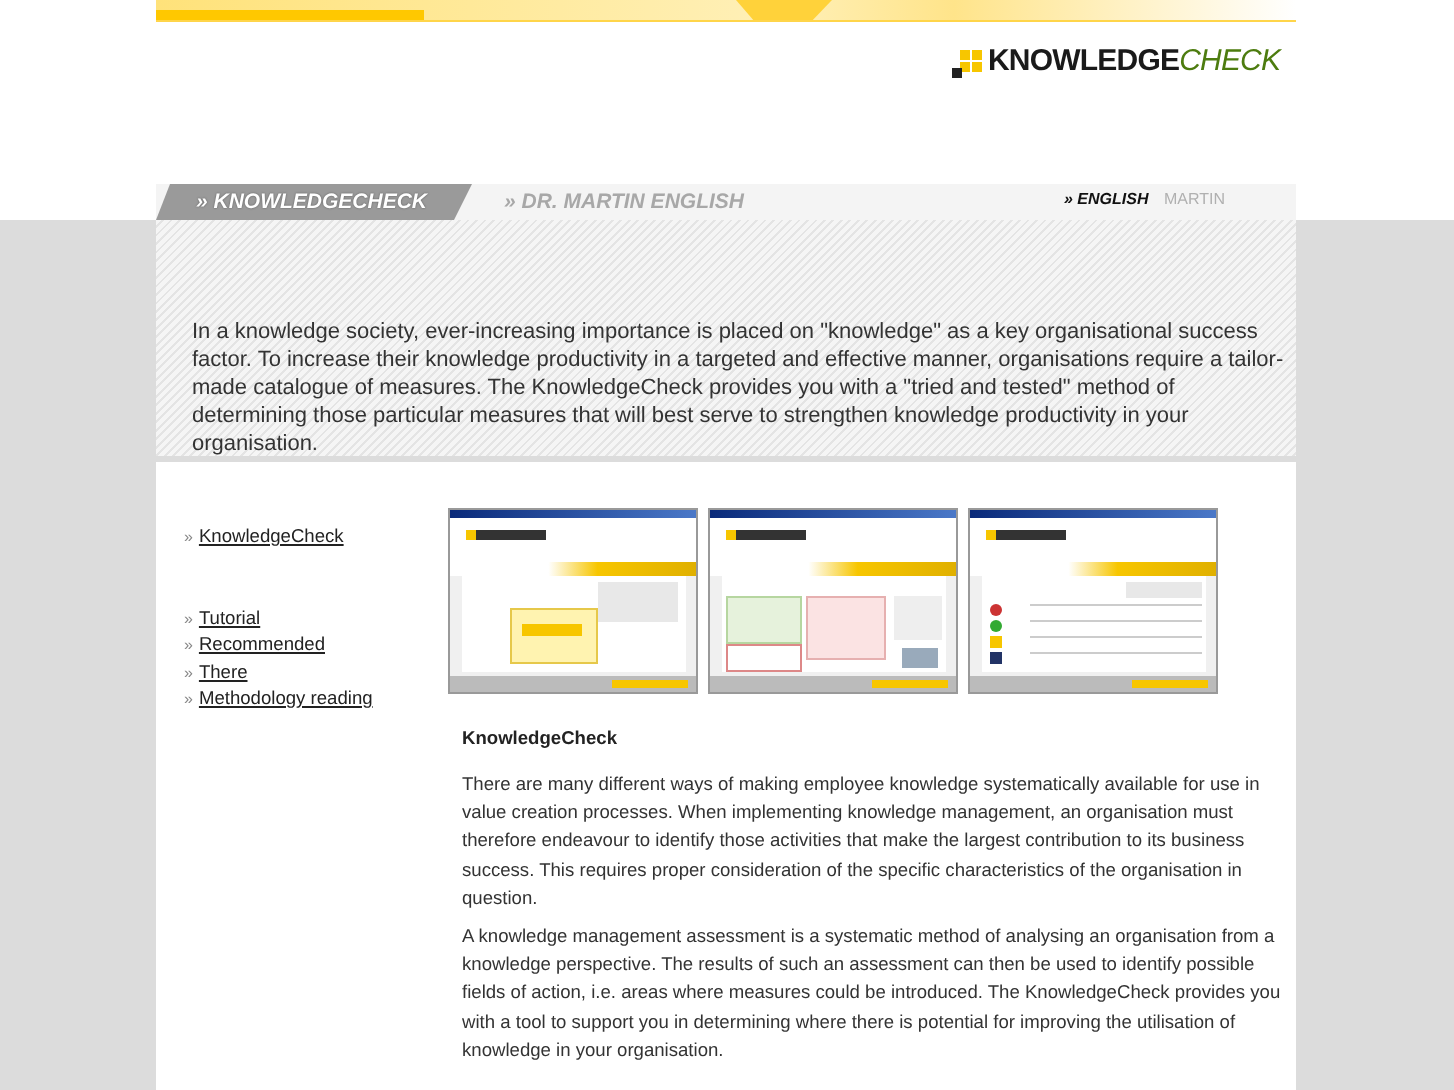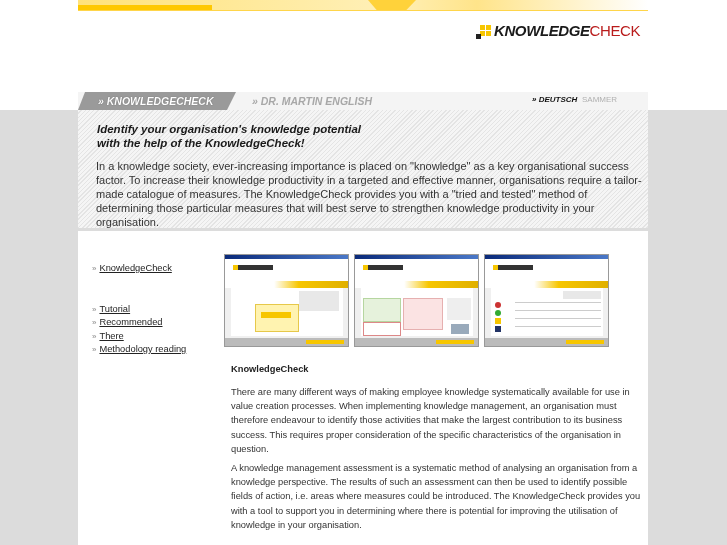--- a/index.html
+++ b/index.html
@@ -4,22 +4,22 @@
 <style>
   html, body { margin:0; padding:0; }
   body { width:727px; height:545px; overflow:hidden; background:#fff; font-family:"Liberation Sans", sans-serif; position:relative; }
   .topbar { position:absolute; left:78px; top:0; width:570px; height:11px; background:linear-gradient(90deg,#ffe27a 0%,#fff0b8 55%,#ffe48a 70%,#fff 100%); }
   .topbar .dark { position:absolute; left:0; top:5px; width:134px; height:6px; background:#ffc800; }
   .topbar .wedge { position:absolute; left:290px; top:0; width:48px; height:10px; background:#ffd23a; clip-path:polygon(0 0,100% 0,80% 100%,18% 100%); }
   .topline { position:absolute; left:78px; top:10px; width:570px; height:1px; background:#ffd54a; }
   .logo { position:absolute; left:476px; top:22px; display:flex; align-items:center; }
   .logo .mark { width:16px; height:16px; position:relative; margin-right:2px; }
   .logo .mark i { position:absolute; display:block; width:5px; height:5px; }
-  .logo .txt { font-size:15px; font-weight:bold; font-style:italic; letter-spacing:-0.4px; color:#1a1a1a; }
-  .logo .txt2 { font-size:15px; letter-spacing:-0.4px; color:#b91c1c; }
+  .logo .txt { font-size:15px; font-weight:bold; letter-spacing:-0.4px; color:#1a1a1a; }
+  .logo .txt2 { font-size:15px; font-style:italic; letter-spacing:-0.4px; color:#4d7c0f; }
   .graybg { position:absolute; left:0; top:110px; width:727px; height:435px; background:#dcdcdc; }
   .navbar { position:absolute; left:78px; top:92px; width:570px; height:18px; background:#f4f4f4; }
   .tab1 { position:absolute; left:78px; top:92px; width:158px; height:18px; background:#9a9a9a; clip-path:polygon(7px 0,100% 0,calc(100% - 9px) 100%,0 100%); }
   .tablabel { position:absolute; top:95px; font-size:10.5px; font-weight:bold; font-style:italic; }
   .lang { position:absolute; top:95px; font-size:8px; font-weight:bold; }
   .intro { position:absolute; left:78px; top:110px; width:570px; height:118px; background:repeating-linear-gradient(135deg,#f5f5f5 0 2px,#e4e4e4 2px 3px); }
   .intro h1 { position:absolute; left:19px; top:12px; margin:0; font-size:11.5px; font-weight:bold; font-style:italic; line-height:14px; color:#1a1a1a; }
   .intro p { position:absolute; left:18px; top:49px; width:546px; margin:0; font-size:11px; line-height:14px; color:#333; }
   .content { position:absolute; left:78px; top:231px; width:570px; height:314px; background:#fff; }
   .sidebar { position:absolute; left:92px; top:262px; font-size:9.3px; }
@@ -58,28 +58,24 @@
   <span class="txt">KNOWLEDGE</span>
     <span class="txt2">CHECK</span>
 </div>
 
 <div class="graybg"></div>
 
 <div class="navbar"></div>
 <div class="tab1"></div>
 <span class="tablabel" style="left:98px;color:#fff;text-shadow:0 0 1px #555">» KNOWLEDGECHECK</span>
 <span class="tablabel" style="left:252px;color:#a8a8a8">» DR. MARTIN ENGLISH</span>
-<span class="lang" style="left:532px;color:#111;font-style:italic">» DEUTSCH</span>
-<span class="lang" style="left:582px;color:#b0b0b0;font-weight:normal">SAMMER</span>
+<span class="lang" style="left:532px;color:#111;font-style:italic">» ENGLISH</span>
+<span class="lang" style="left:582px;color:#b0b0b0;font-weight:normal">MARTIN</span>
 
 <div class="intro">
-  <h1>
-    <span>Identify your organisation's knowledge potential</span><br>
-    <span>with the help of the KnowledgeCheck!</span>
-  </h1>
   <p>In a knowledge society, ever-increasing importance is placed on "knowledge" as a key organisational success factor. To increase their knowledge productivity in a targeted and effective manner, organisations require a tailor-made catalogue of measures. The KnowledgeCheck provides you with a "tried and tested" method of determining those particular measures that will best serve to strengthen knowledge productivity in your organisation.</p>
 </div>
 
 <div class="content"></div>
 
 <div class="sidebar">
   <div class="item"><span class="bullet">»</span><a>KnowledgeCheck</a></div>
   <div style="height:27px"></div>
   <div class="item"><span class="bullet">»</span><a>Tutorial</a></div>
   <div class="item"><span class="bullet">»</span><a>Recommended</a></div>

